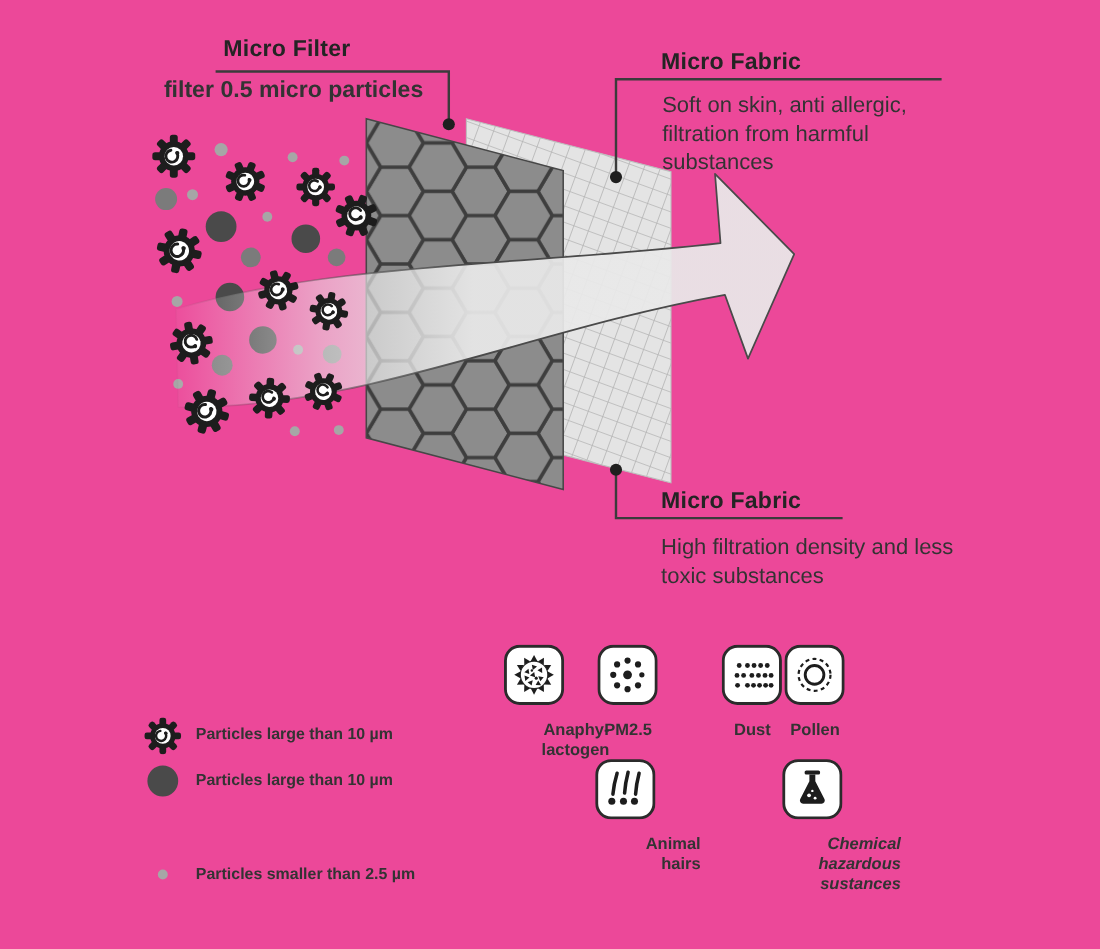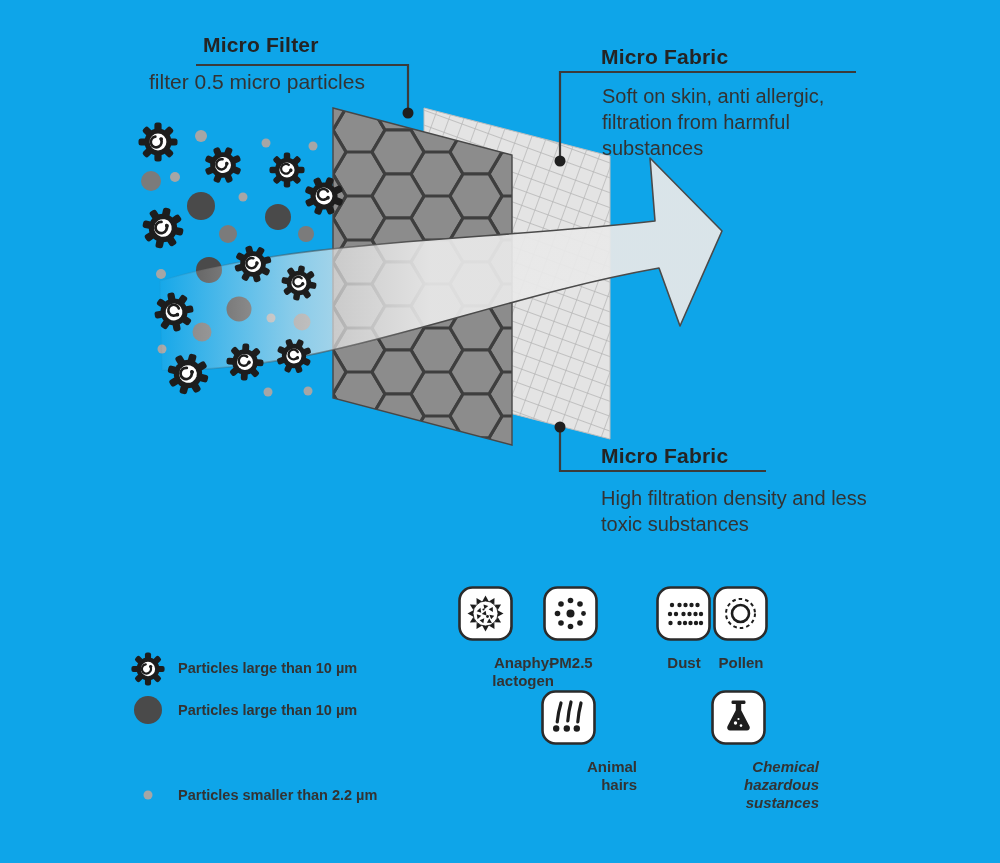--- a/index.html
+++ b/index.html
@@ -1,22 +1,22 @@
 <!DOCTYPE html>
 <html><head>
 <meta charset="utf-8">
 <style>
   html,body{margin:0;padding:0;background:#fff;}
   #canvas{
-    position:relative;width:1000px;height:863px;background:#0ea5e9;
+    position:relative;width:1000px;height:863px;background:#ec4899;
     font-family:"Liberation Sans",sans-serif;color:#2e2e2e;overflow:hidden;
   }
   .abs{position:absolute;}
   .h-title{font-size:21px;font-weight:bold;color:#242424;letter-spacing:.2px;}
-  .sub{font-size:21px;color:#333;}
+  .sub{font-size:21px;color:#333;font-weight:bold;}
   .desc{font-size:20px;line-height:26px;color:#333;white-space:pre-line;}
   
   .lrow{position:absolute;left:128px;display:flex;align-items:center;height:36px;}
   .lico{width:40px;height:36px;display:flex;align-items:center;justify-content:center;}
   .llabel{font-size:14.5px;font-weight:bold;color:#333;margin-left:10px;white-space:pre;}
   
   .pcell{position:absolute;width:96px;}
   .plabel{font-size:15px;font-weight:bold;line-height:18px;color:#333;
           margin-top:9px;white-space:pre-line;}
   .lc{width:84px;margin-left:-14px;text-align:center;}
@@ -166,21 +166,21 @@
         </svg>
     </span>
     <span class="llabel">Particles large than 10 µm</span>
   </div>
   <div class="lrow" style="top:777px">
     <span class="lico">
       <svg width="36" height="36" viewBox="0 0 36 36">
           <circle cx="18" cy="18" r="4.5" fill="#a6a6a6"></circle>
         </svg>
     </span>
-    <span class="llabel">Particles smaller than 2.2 µm</span>
+    <span class="llabel">Particles smaller than 2.5 µm</span>
   </div>
 
   <div class="pcell" style="left:458px;top:586px">
     <svg width="55" height="55" viewBox="0 0 55 55">
       <rect x="1.5" y="1.5" width="52" height="52" rx="13" fill="#fff" stroke="#2b2b2b" stroke-width="2.6"></rect>
       <circle cx="27.5" cy="27.5" r="12.5" fill="#fff" stroke="#2b2b2b" stroke-width="1"></circle>
       <g fill="#1d1d1d">
         <g transform="translate(27.5,27.5)">
           <path d="M0,-18 L3,-12.5 L-3,-12.5 Z"></path>
           <path d="M0,-18 L3,-12.5 L-3,-12.5 Z" transform="rotate(30)"></path>

